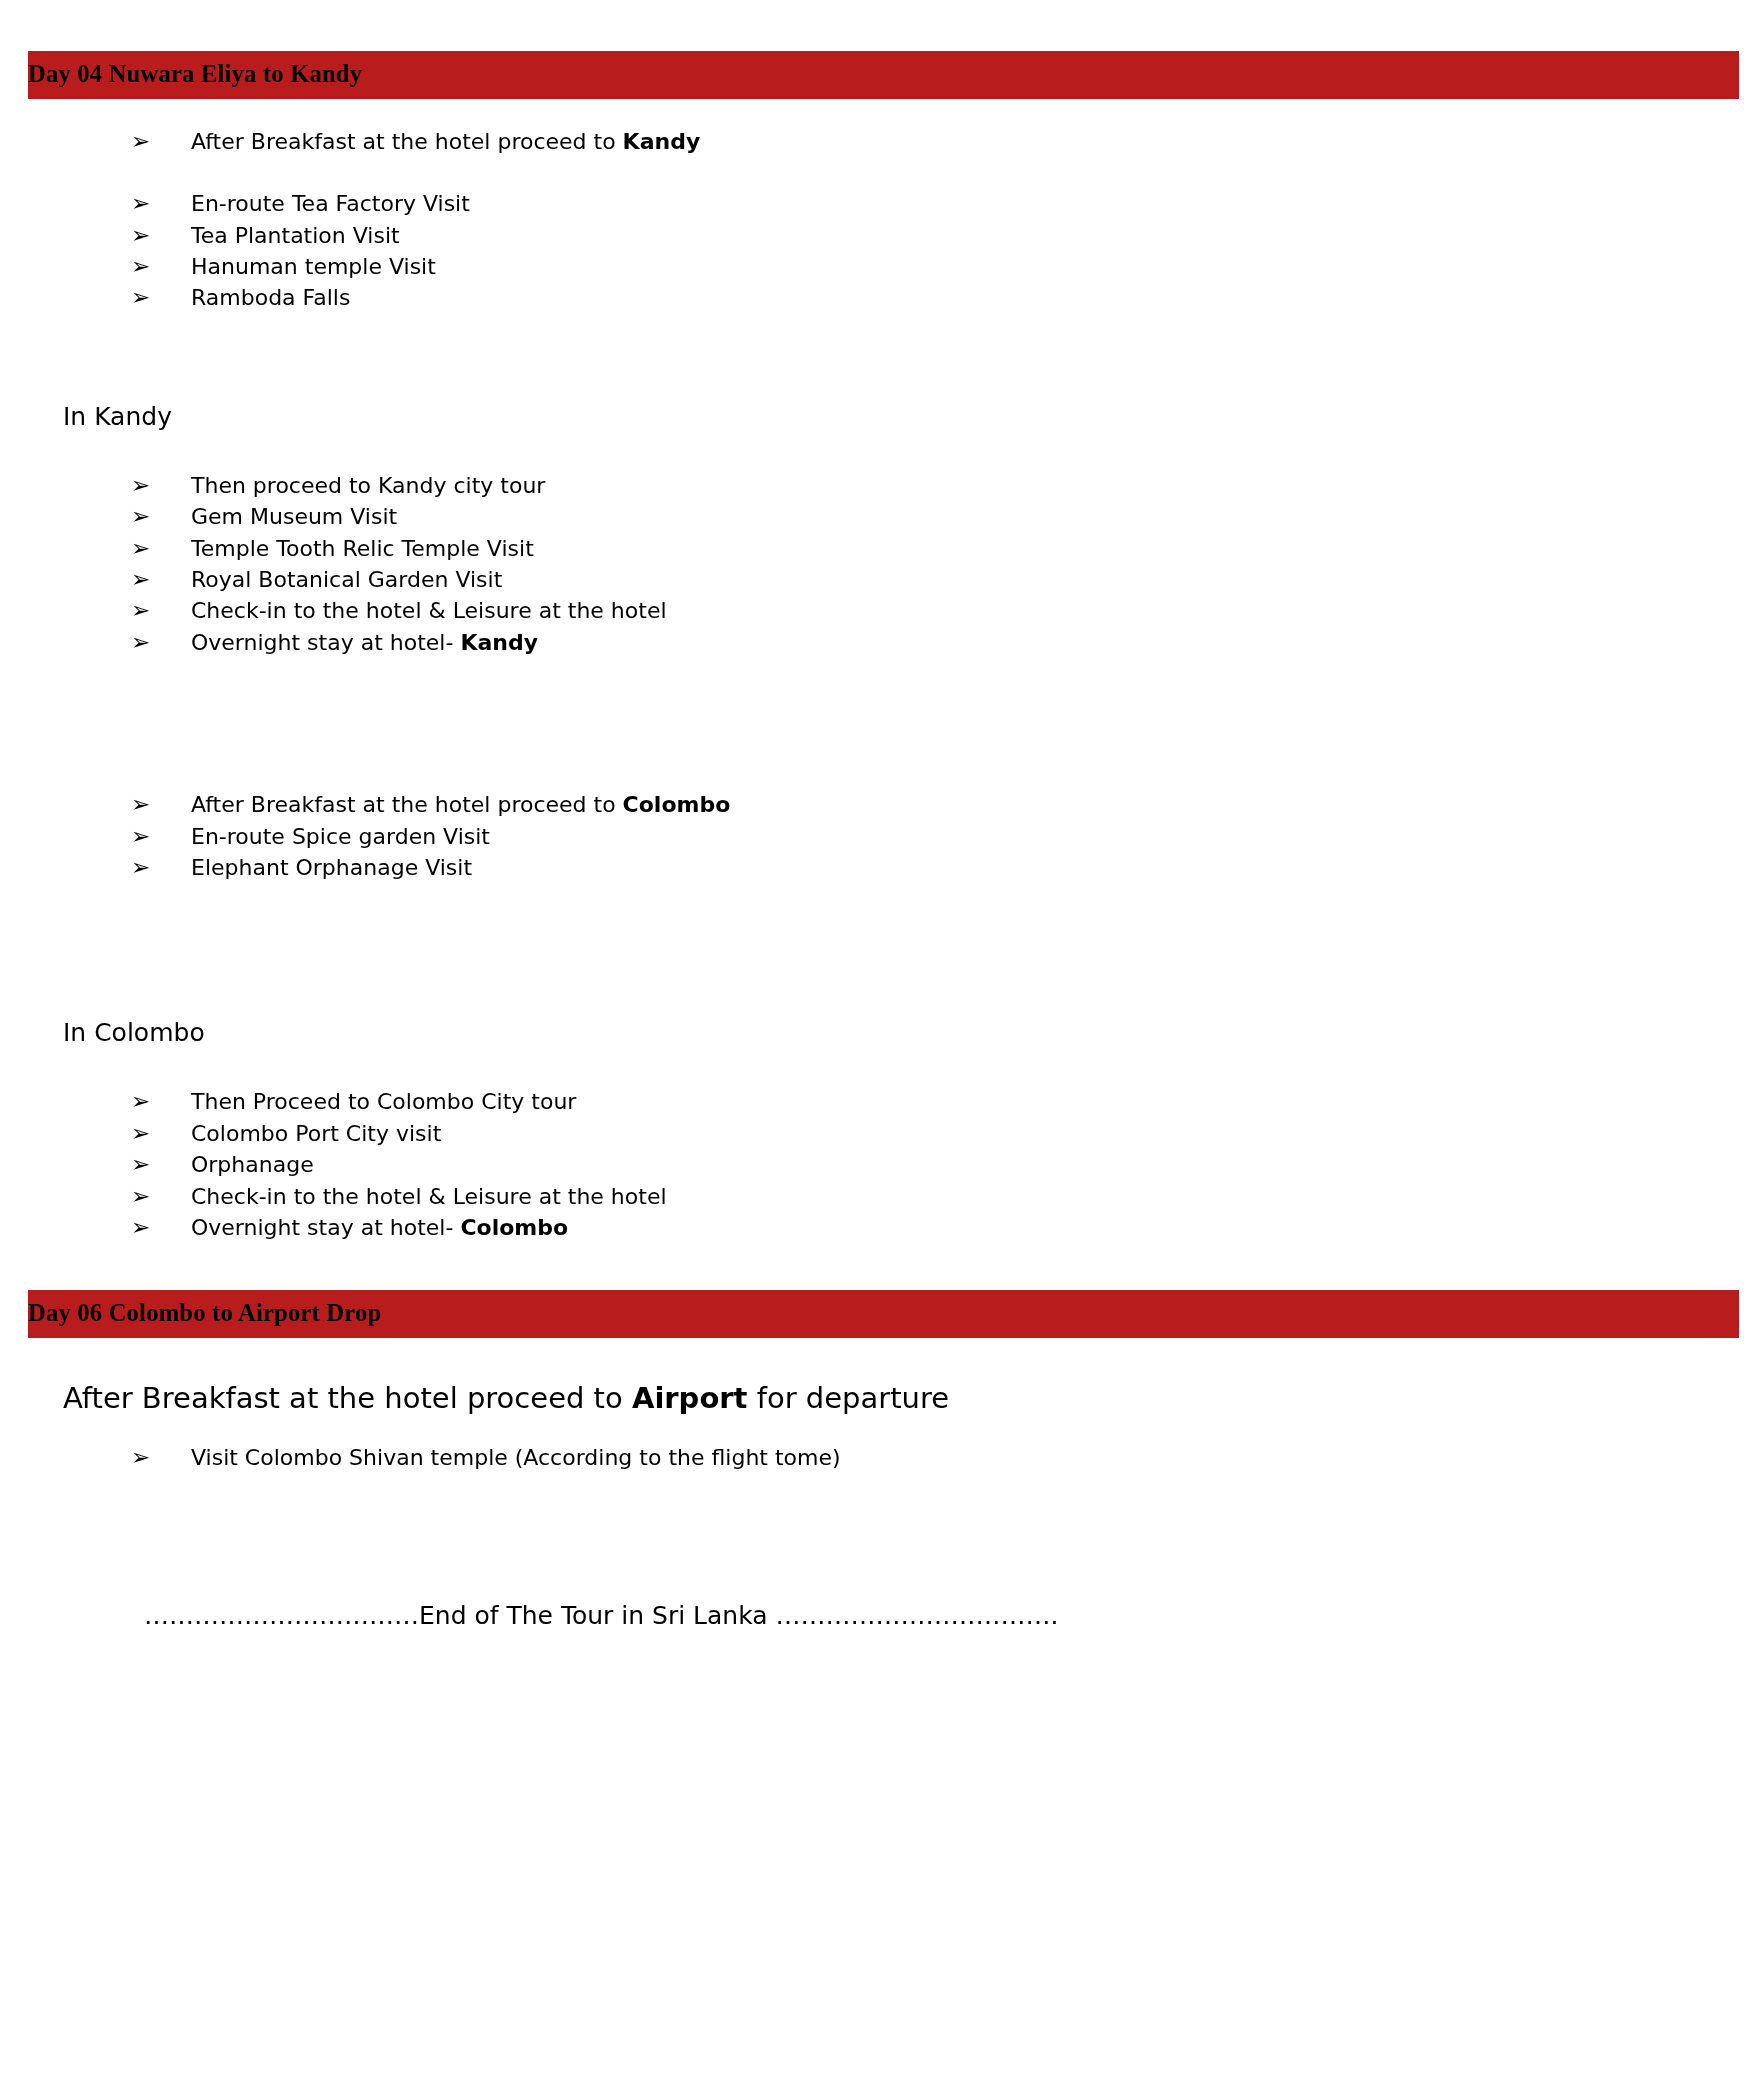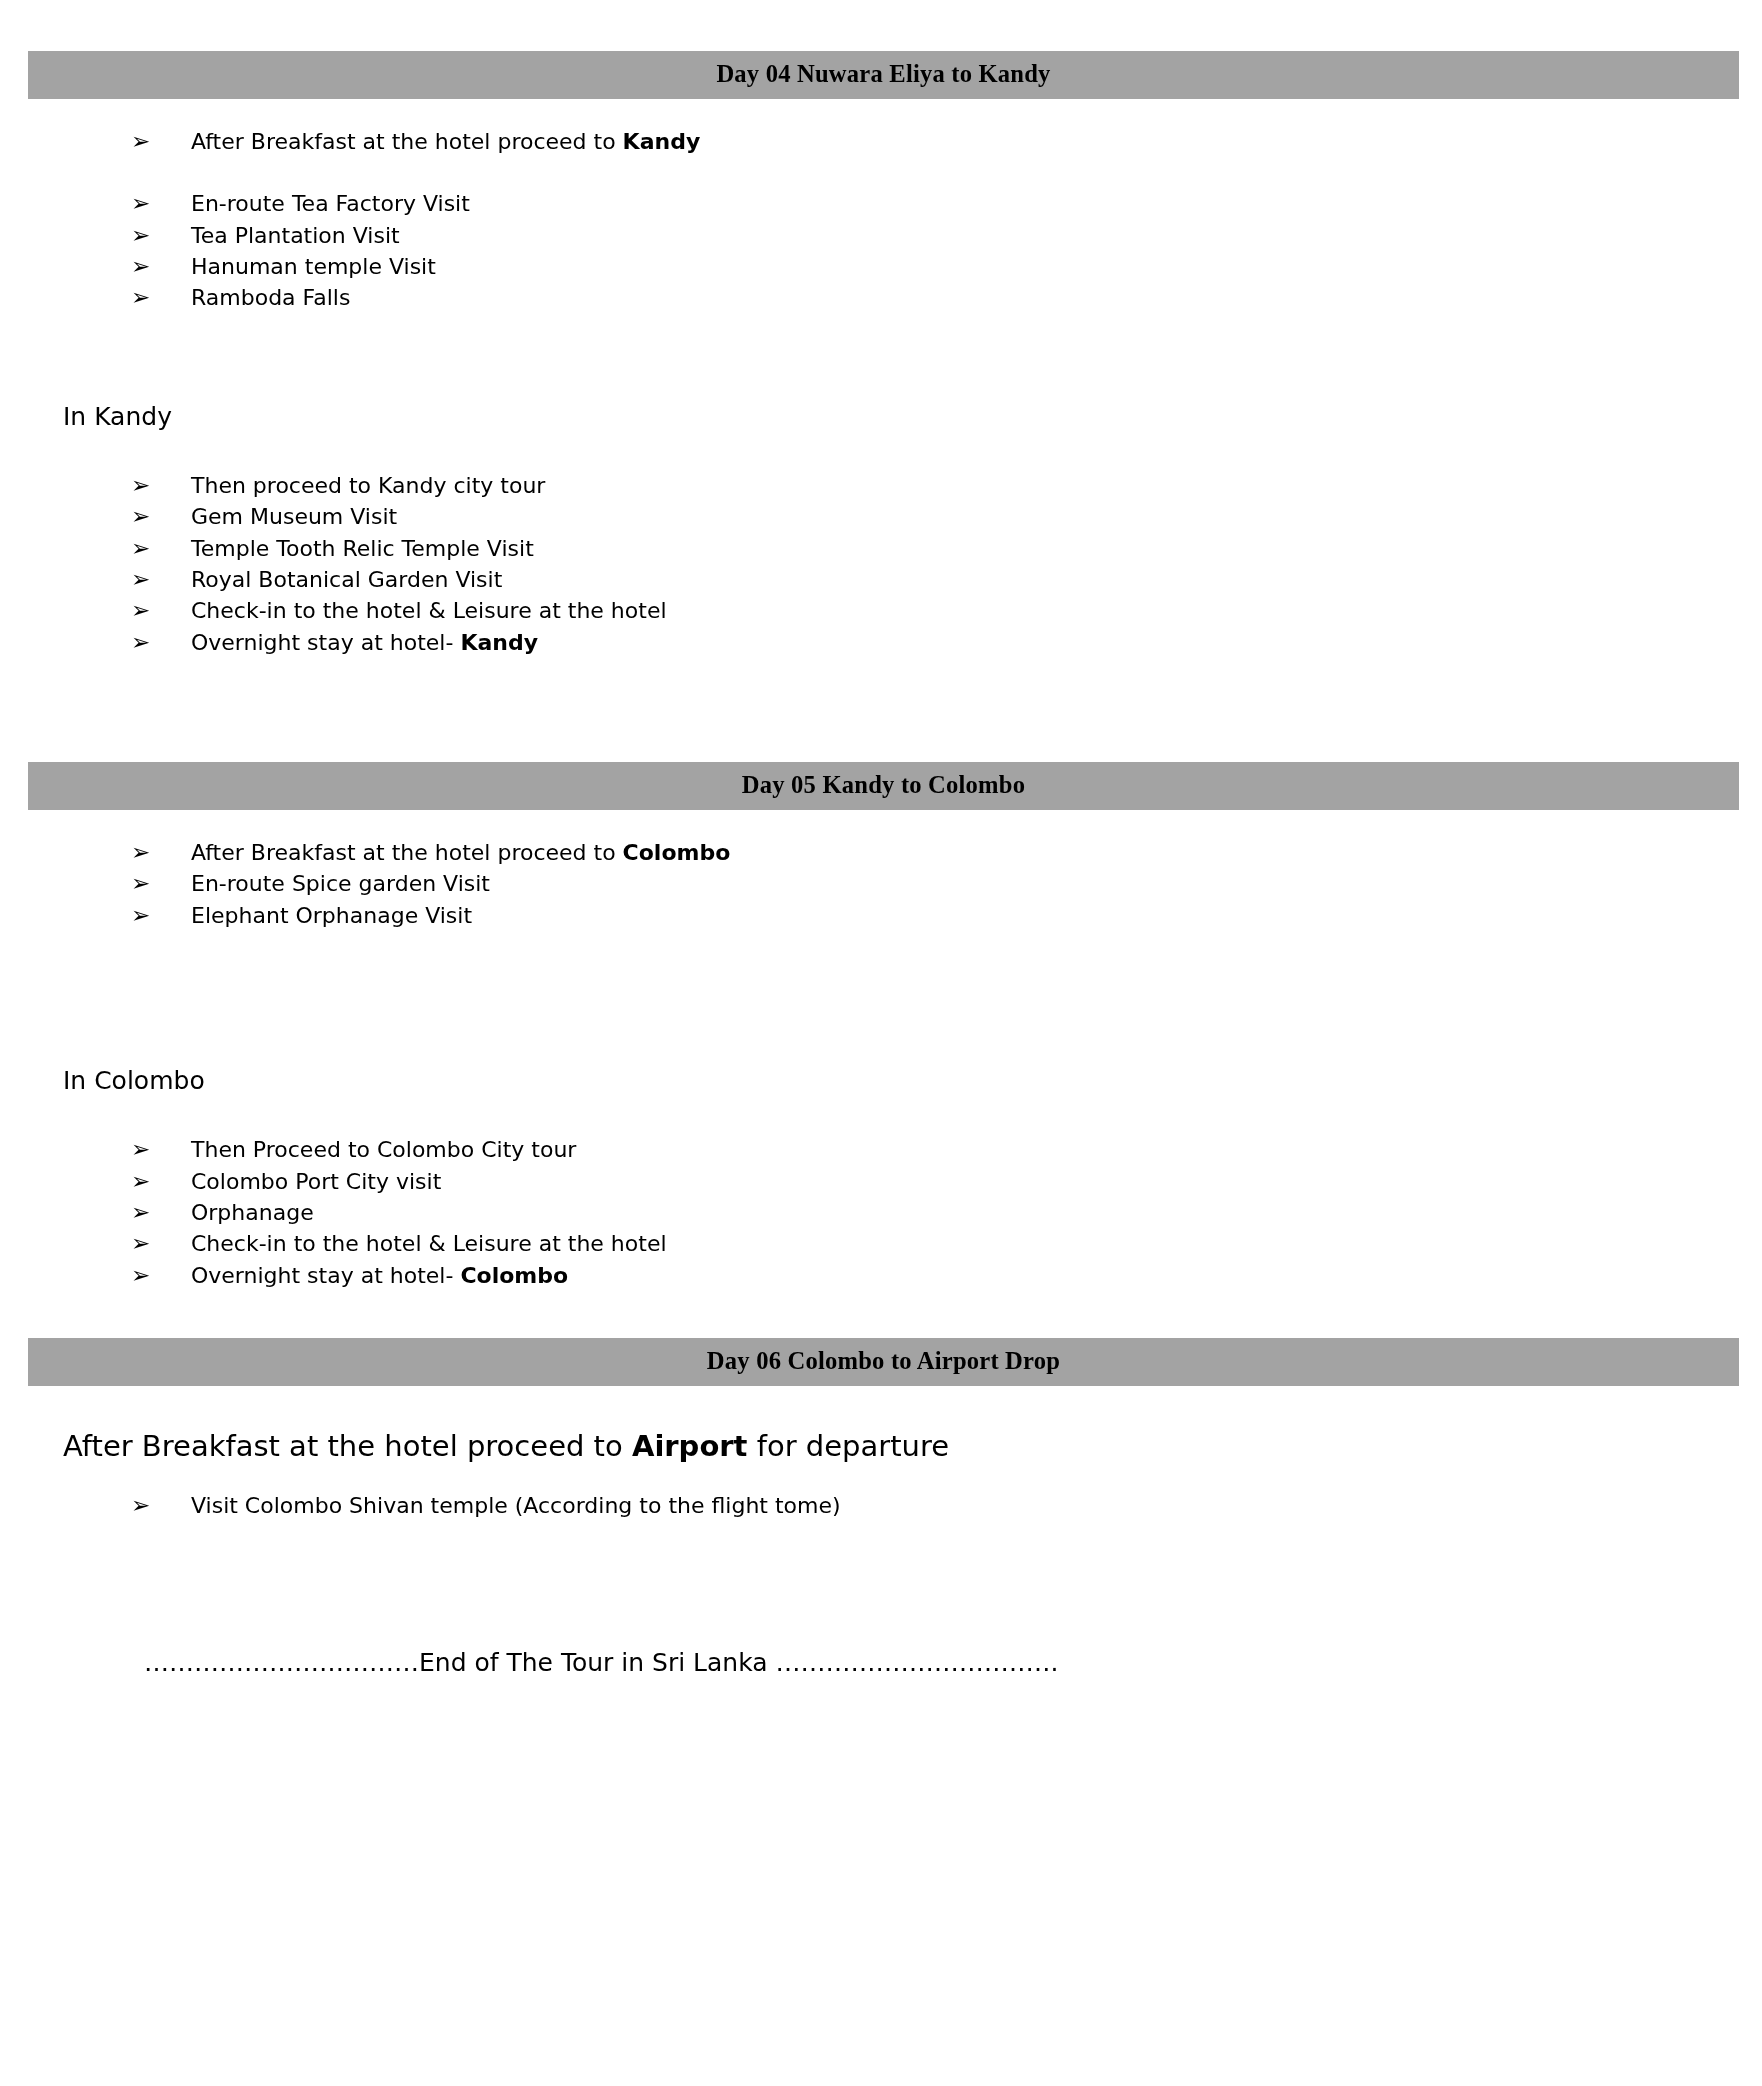--- a/index.html
+++ b/index.html
@@ -17,24 +17,23 @@
     width: 1762px;
     min-height: 2087px;
     box-sizing: border-box;
     padding: 0;
     background: #ffffff;
   }
   .content {
     padding: 0 31px 0 31px;
   }
   .day-banner {
-    background: #a3a3a3;
+    background: #b91c1c;
     margin: 0 0 0 0;
     padding: 9.2px 0 10.7px 0;
-    text-align: center;
   }
   .day-banner .day-title {
     font-family: "Liberation Serif", serif;
     font-weight: bold;
     font-size: 24.6px;
     color: #000000;
     letter-spacing: 0.2px;
   }
   .banner-wrap {
     width: 1711px;
@@ -163,25 +162,20 @@
       </li>
       <li>
         <span class="marker">➢</span>
         <span class="btext"><span>Overnight stay at hotel- </span><b>Kandy</b></span>
       </li>
     </ul>
   </div>
 
   <div class="sp-130"></div>
 
-  <div class="banner-wrap">
-    <div class="day-banner">
-      <span class="day-title">Day 05 Kandy to Colombo</span>
-    </div>
-  </div>
 
   <div class="content">
     <div class="sp-40"></div>
 
     <ul class="bullets">
       <li>
         <span class="marker">➢</span>
         <span class="btext"><span>After Breakfast at the hotel proceed to </span><b>Colombo</b></span>
       </li>
       <li>

